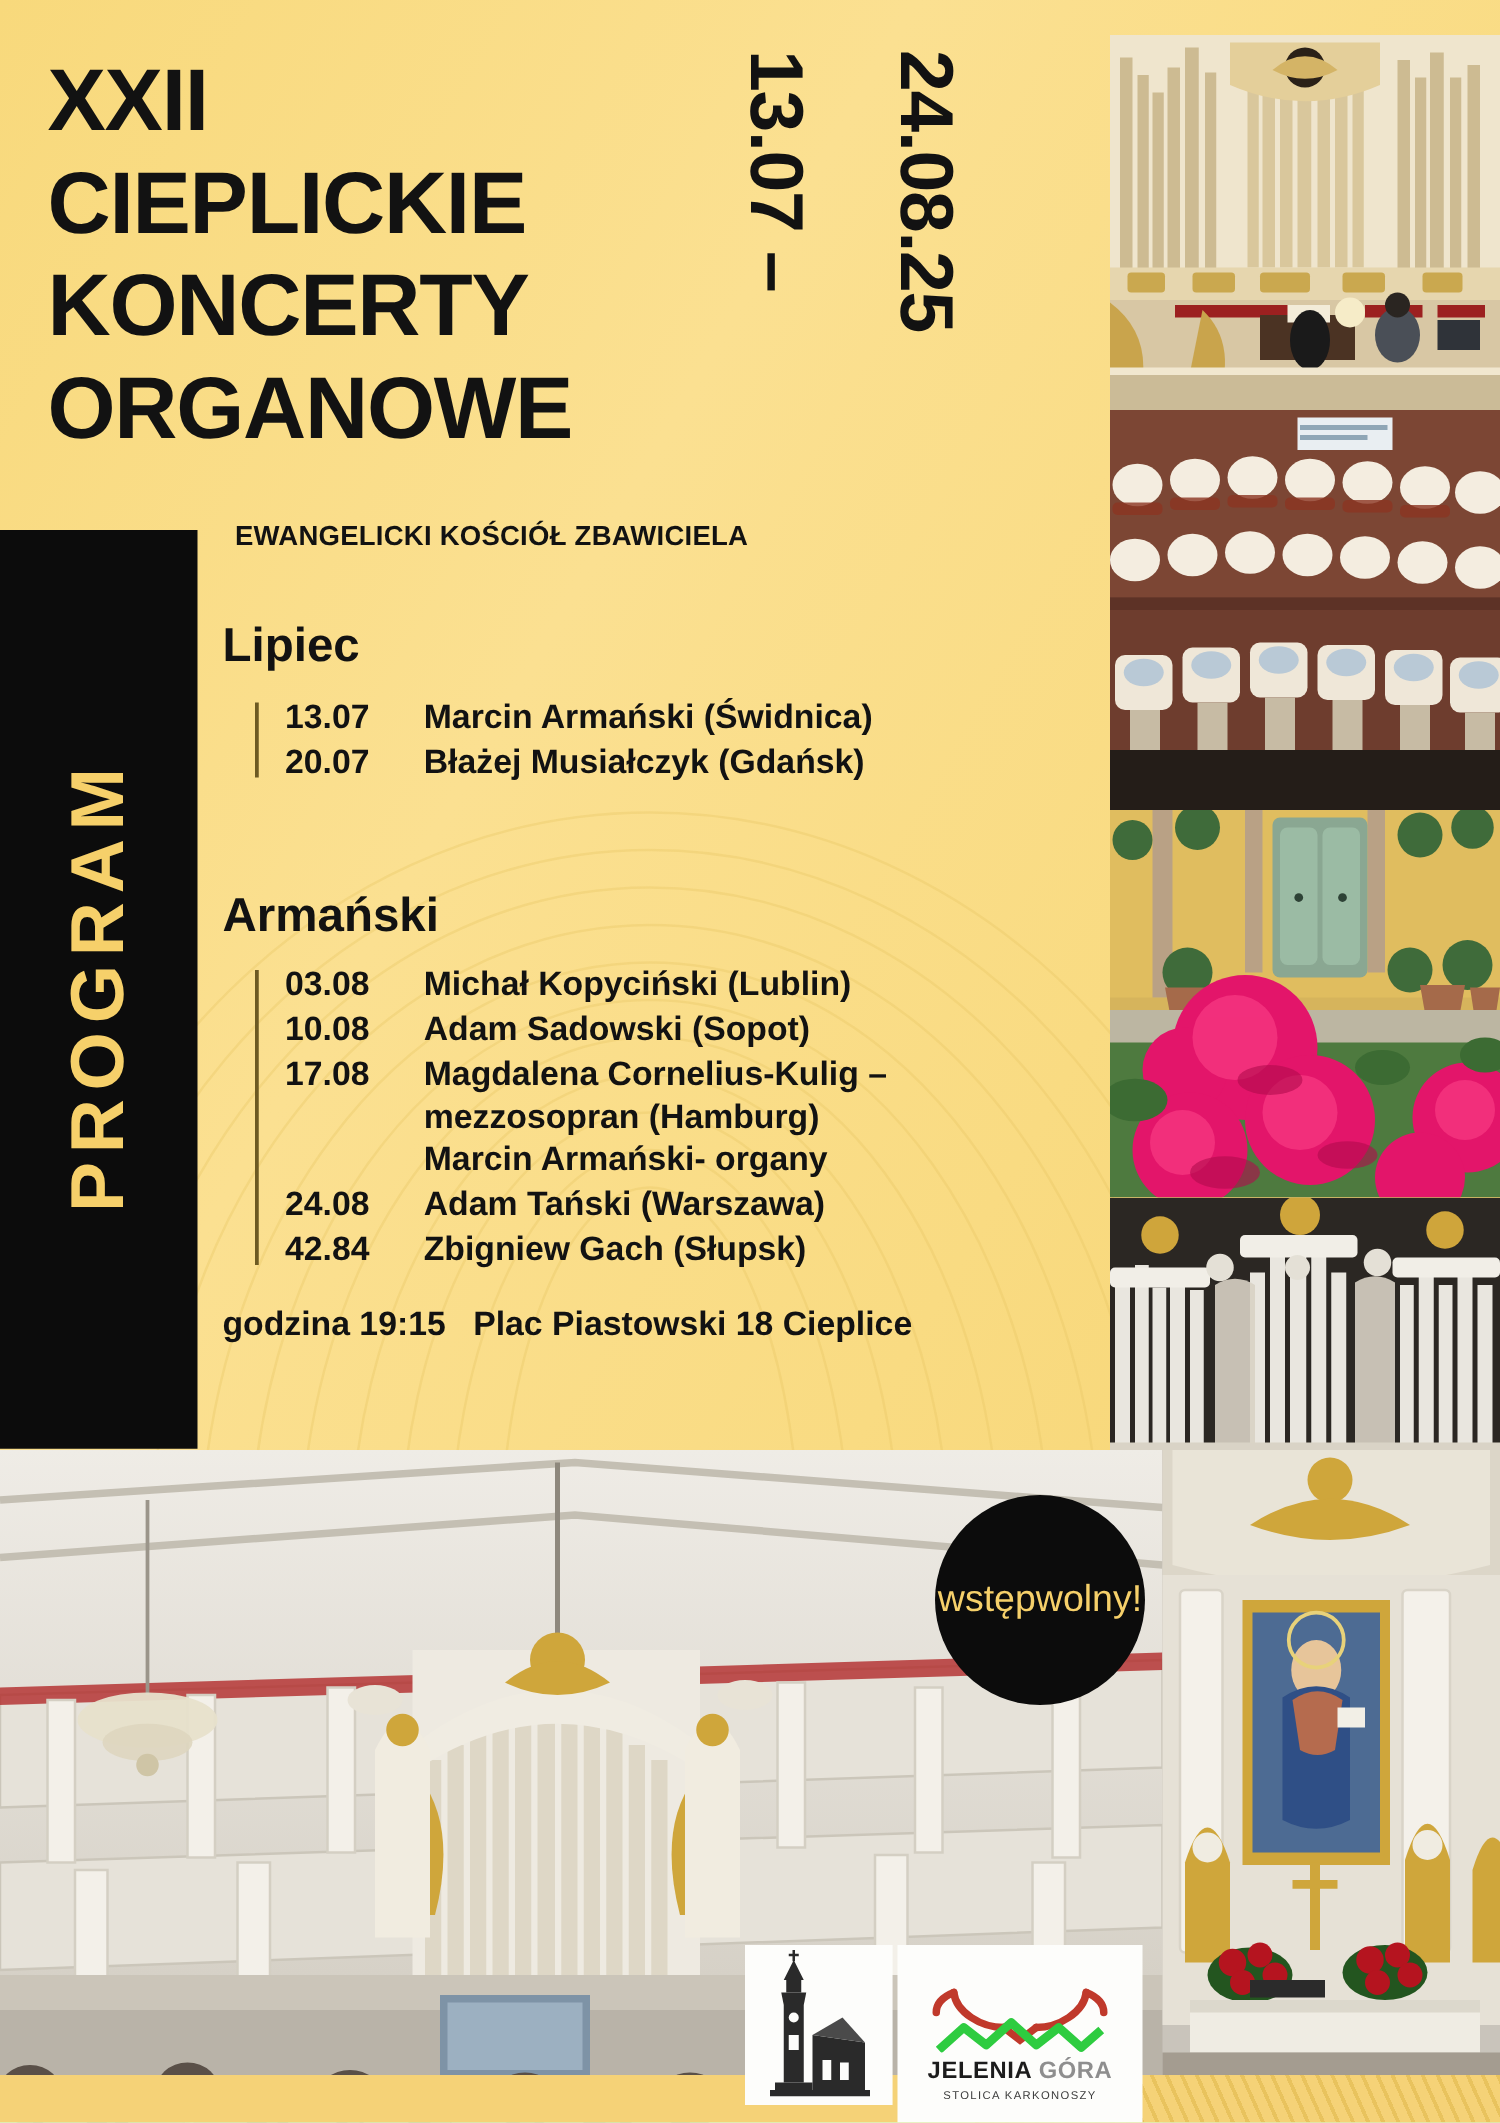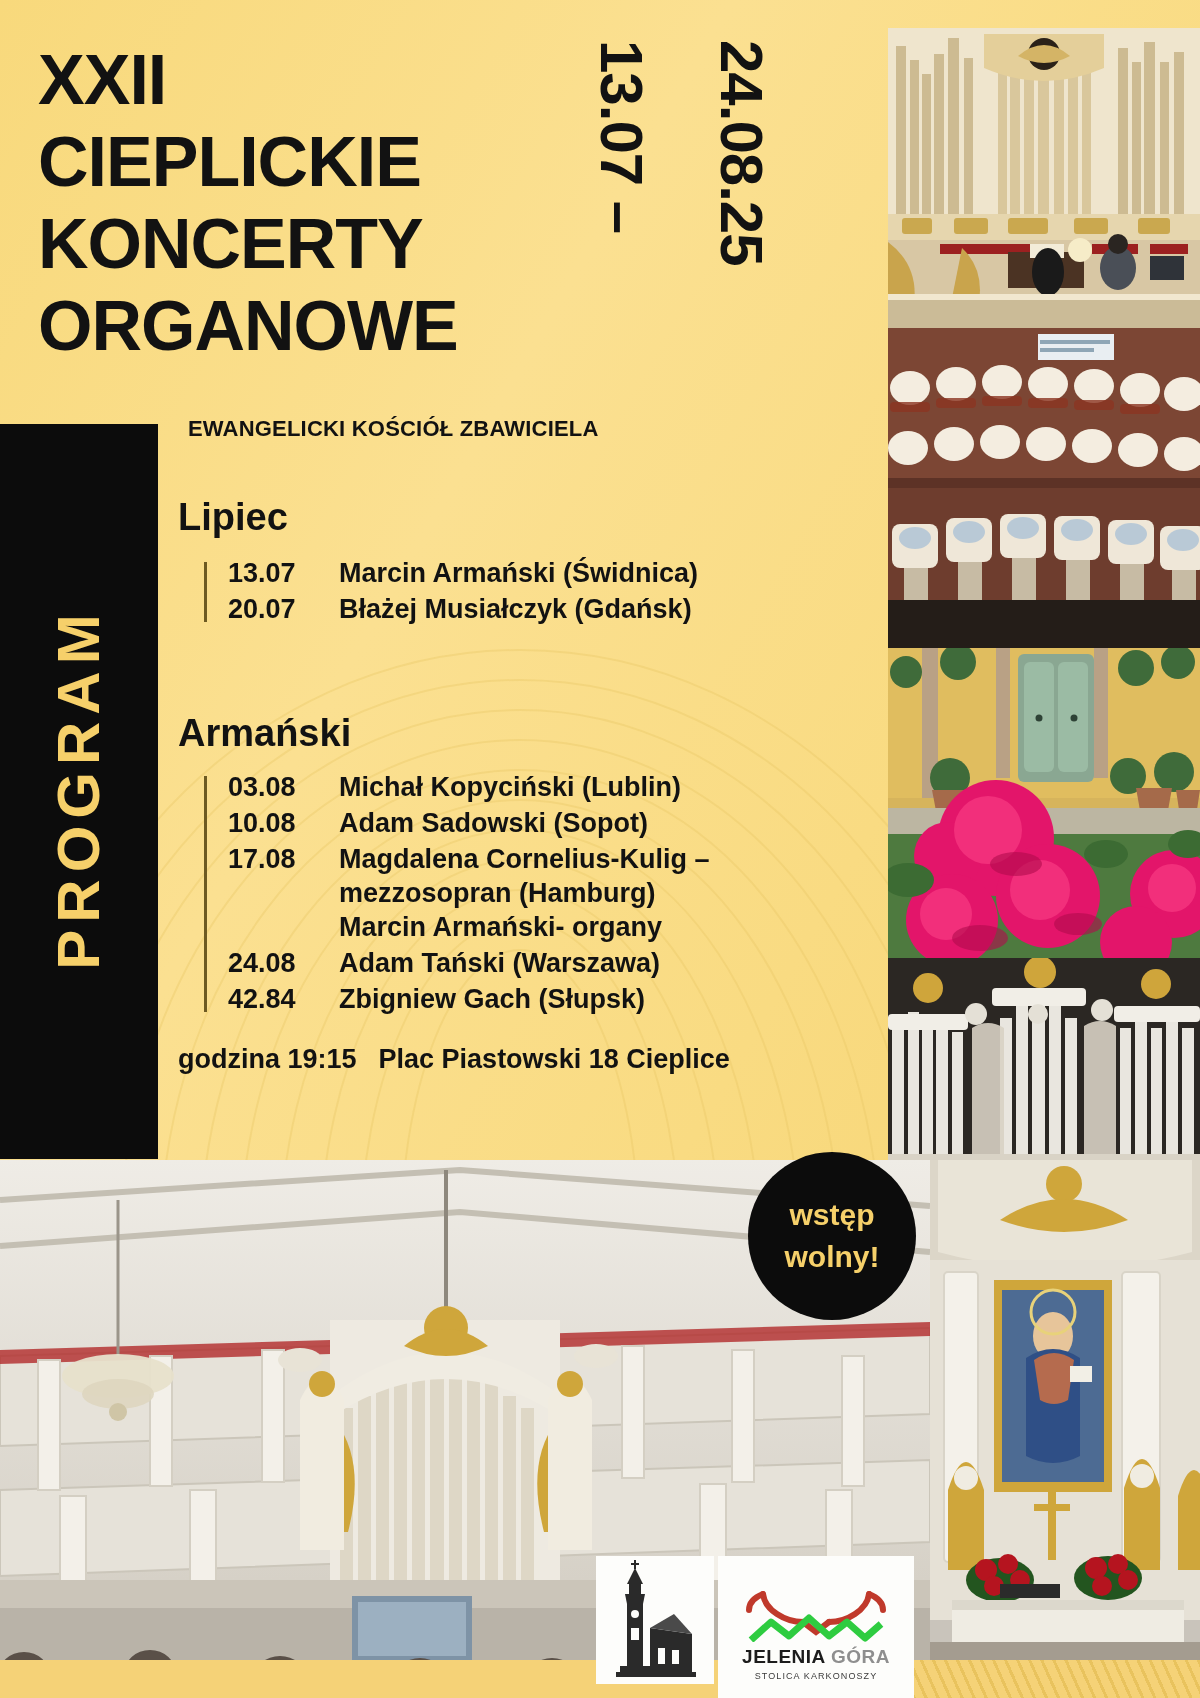--- a/index.html
+++ b/index.html
@@ -159,31 +159,31 @@
     position:absolute;
     left:0;top:1160px;
     width:1200px;height:538px;
     overflow:hidden;
     background:#c8c3bb;
   }
 
   
   .badge{
     position:absolute;
-    left:748px;top:1152px;
+    left:748px;top:1196px;
     width:168px;height:168px;
     border-radius:50%;
     background:#0c0c0c;
     color:#f6d06a;
     display:flex;
-    flex-direction:column;
+    flex-direction:row;
     align-items:center;
     justify-content:center;
     font-size:30px;
-    font-weight:700;
+    font-weight:400;
     line-height:1.4;
     z-index:6;
   }
 
   
   .logo{
     position:absolute;
     background:#fdfdfb;
     z-index:6;
     overflow:hidden;

